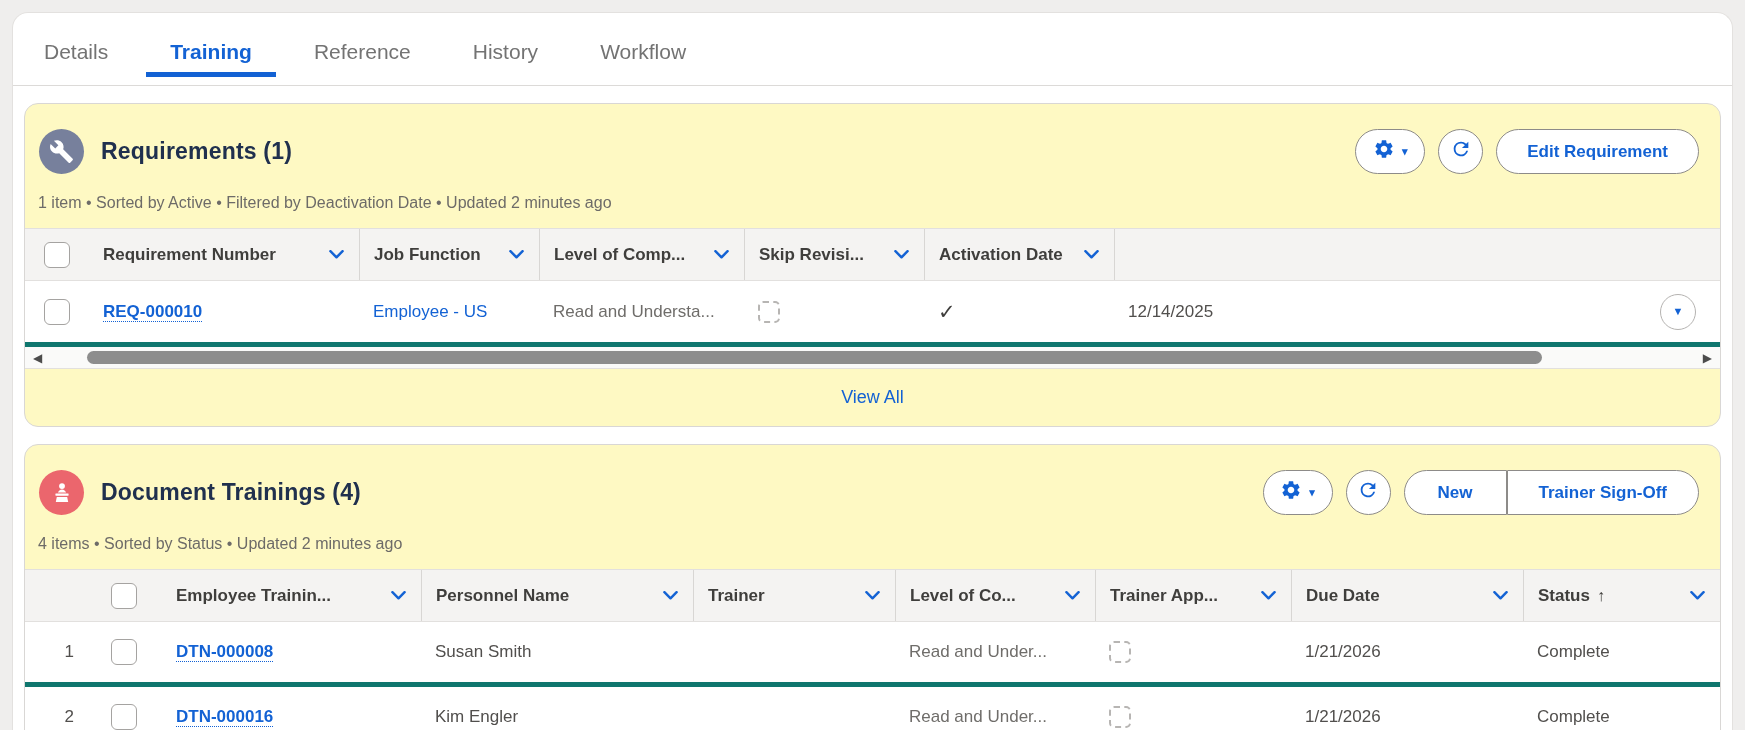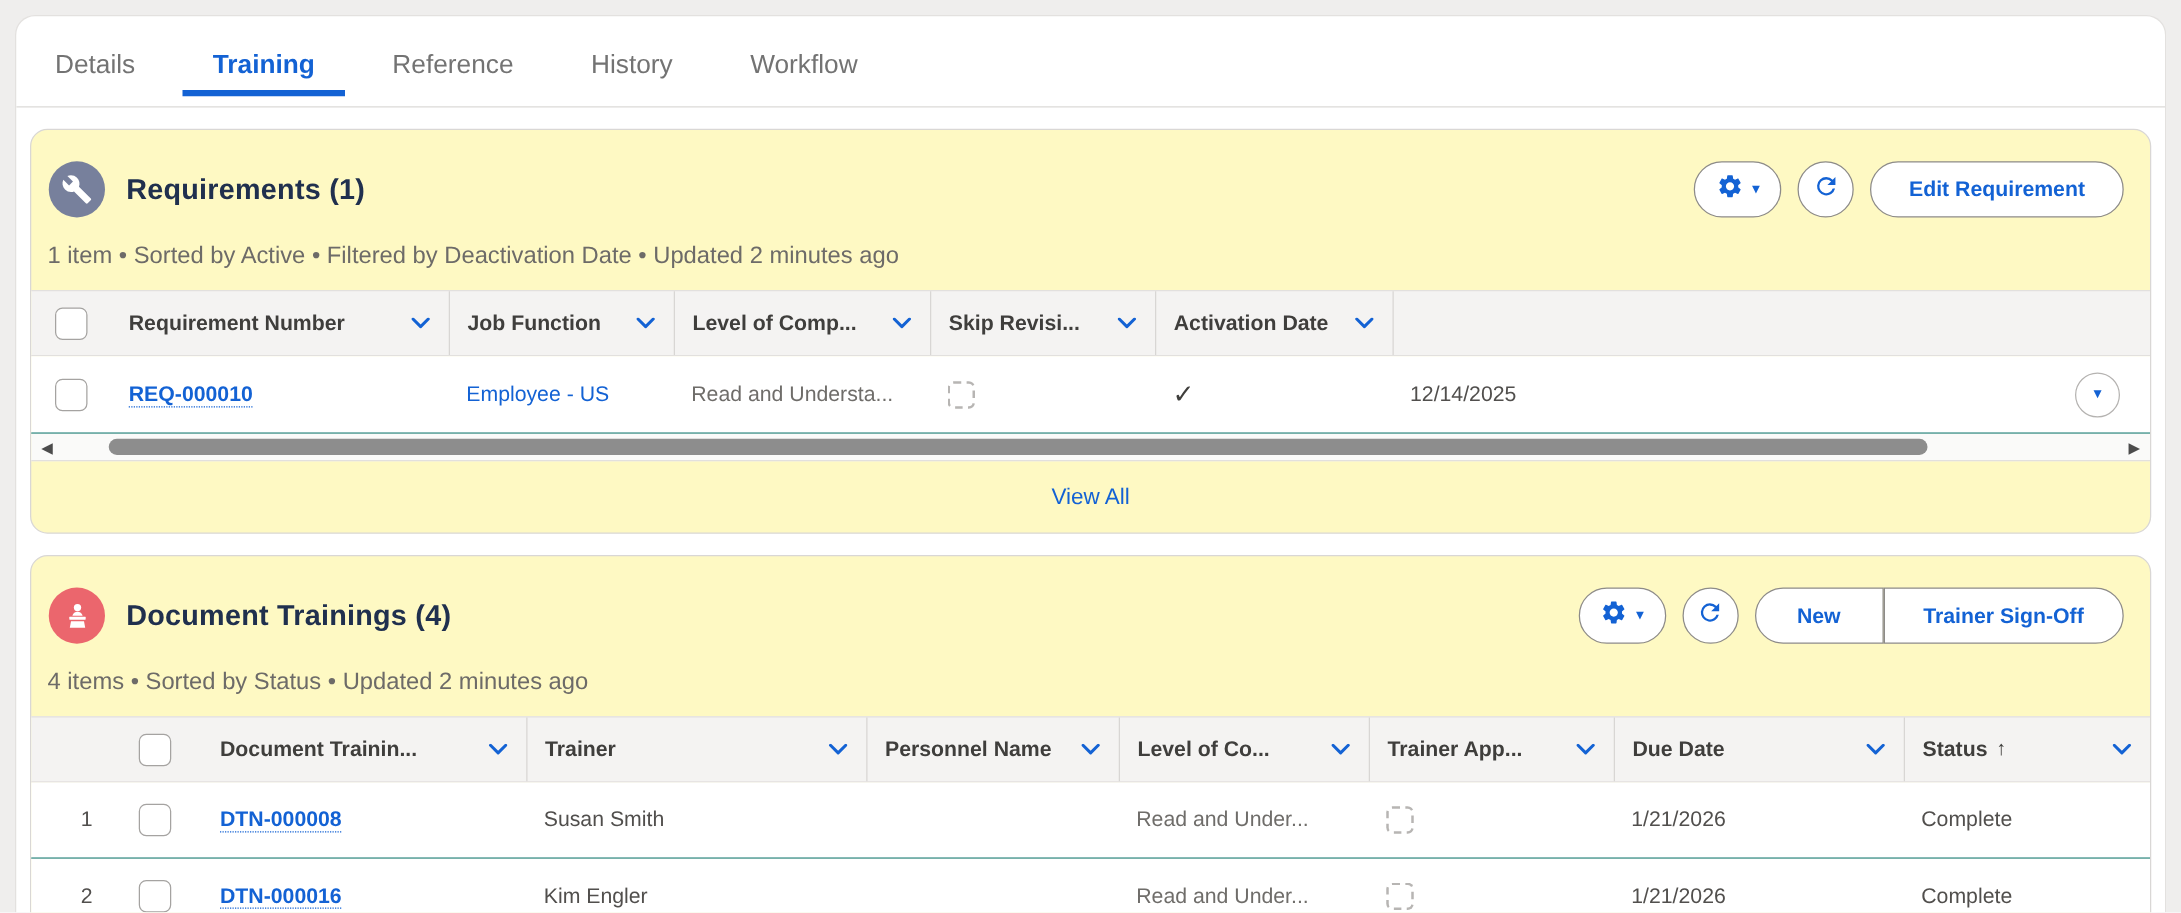--- a/index.html
+++ b/index.html
@@ -101,21 +101,21 @@
     box-sizing:border-box;
     height:45px;background:#fff;
     border:1px solid #8d8b89;
     display:inline-flex;align-items:center;justify-content:center;
     color:#1362d4;font-size:17px;font-weight:700;cursor:pointer;
   }
   .seg-left{border-radius:23px 0 0 23px;border-right:none;padding:0 33px;}
   .seg-right{border-radius:0 23px 23px 0;padding:0 31px;}
   .meta{
     padding:10px 20px 16px 13px;
-    font-size:19px;
+    font-size:16px;
     color:#6d6b68;
   }
   
   .req-grid{display:grid;grid-template-columns:64px 270px 180px 205px 180px 190px 245px 185px minmax(0,1fr);}
   .dt-grid{display:grid;grid-template-columns:61px 76px 259px 272px 202px 200px 196px 232px minmax(0,1fr);}
   .thead{
     background:#f4f3f2;
     border-top:1px solid #e2e0de;
     border-bottom:1px solid #e2e0de;
     height:51px;
@@ -127,21 +127,21 @@
     border-left:1px solid #d8d6d4;
     cursor:pointer;
     overflow:hidden;white-space:nowrap;
   }
   .th.nd,.th:first-child{border-left:none;}
   .th .chev{margin-left:auto;flex:0 0 auto;}
   .th .sort-arrow{margin-left:7px;font-size:16px;color:#3f3e3c;font-weight:400;}
   .th-center{justify-content:center;padding:0;}
   .trow{
     height:61px;
-    border-bottom:1px solid #0f766e;
+    border-bottom:5px solid #0f766e;
     background:#fff;
   }
   .td{
     display:flex;align-items:center;
     padding:0 14px;
     font-size:17px;color:#514f4d;
     overflow:hidden;white-space:nowrap;
   }
   .td-center{justify-content:center;padding:0;}
   .td-end{justify-content:flex-end;padding-right:24px;}
@@ -354,33 +354,33 @@
       </div>
     </header>
     <div class="meta">4 items • Sorted by Status • Updated 2 minutes ago</div>
 
     <div class="thead dt-grid">
       <div class="th"></div>
       <div class="th nd th-center">
         <div class="cbx"></div>
       </div>
       <div class="th nd">
-        <span>Document Trainin...</span>
+        <span>Employee Trainin...</span>
+        <svg class="chev" width="15" height="9" viewBox="0 0 16 9">
+            <path d="M1.5 1L8 7.5L14.5 1" fill="none" stroke="#1362d4" stroke-width="2.6" stroke-linecap="round" stroke-linejoin="round"></path>
+          </svg>
+      </div>
+      <div class="th">
+        <span>Personnel Name</span>
         <svg class="chev" width="15" height="9" viewBox="0 0 16 9">
             <path d="M1.5 1L8 7.5L14.5 1" fill="none" stroke="#1362d4" stroke-width="2.6" stroke-linecap="round" stroke-linejoin="round"></path>
           </svg>
       </div>
       <div class="th">
         <span>Trainer</span>
-        <svg class="chev" width="15" height="9" viewBox="0 0 16 9">
-            <path d="M1.5 1L8 7.5L14.5 1" fill="none" stroke="#1362d4" stroke-width="2.6" stroke-linecap="round" stroke-linejoin="round"></path>
-          </svg>
-      </div>
-      <div class="th">
-        <span>Personnel Name</span>
         <svg class="chev" width="15" height="9" viewBox="0 0 16 9">
             <path d="M1.5 1L8 7.5L14.5 1" fill="none" stroke="#1362d4" stroke-width="2.6" stroke-linecap="round" stroke-linejoin="round"></path>
           </svg>
       </div>
       <div class="th">
         <span>Level of Co...</span>
         <svg class="chev" width="15" height="9" viewBox="0 0 16 9">
             <path d="M1.5 1L8 7.5L14.5 1" fill="none" stroke="#1362d4" stroke-width="2.6" stroke-linecap="round" stroke-linejoin="round"></path>
           </svg>
       </div>

